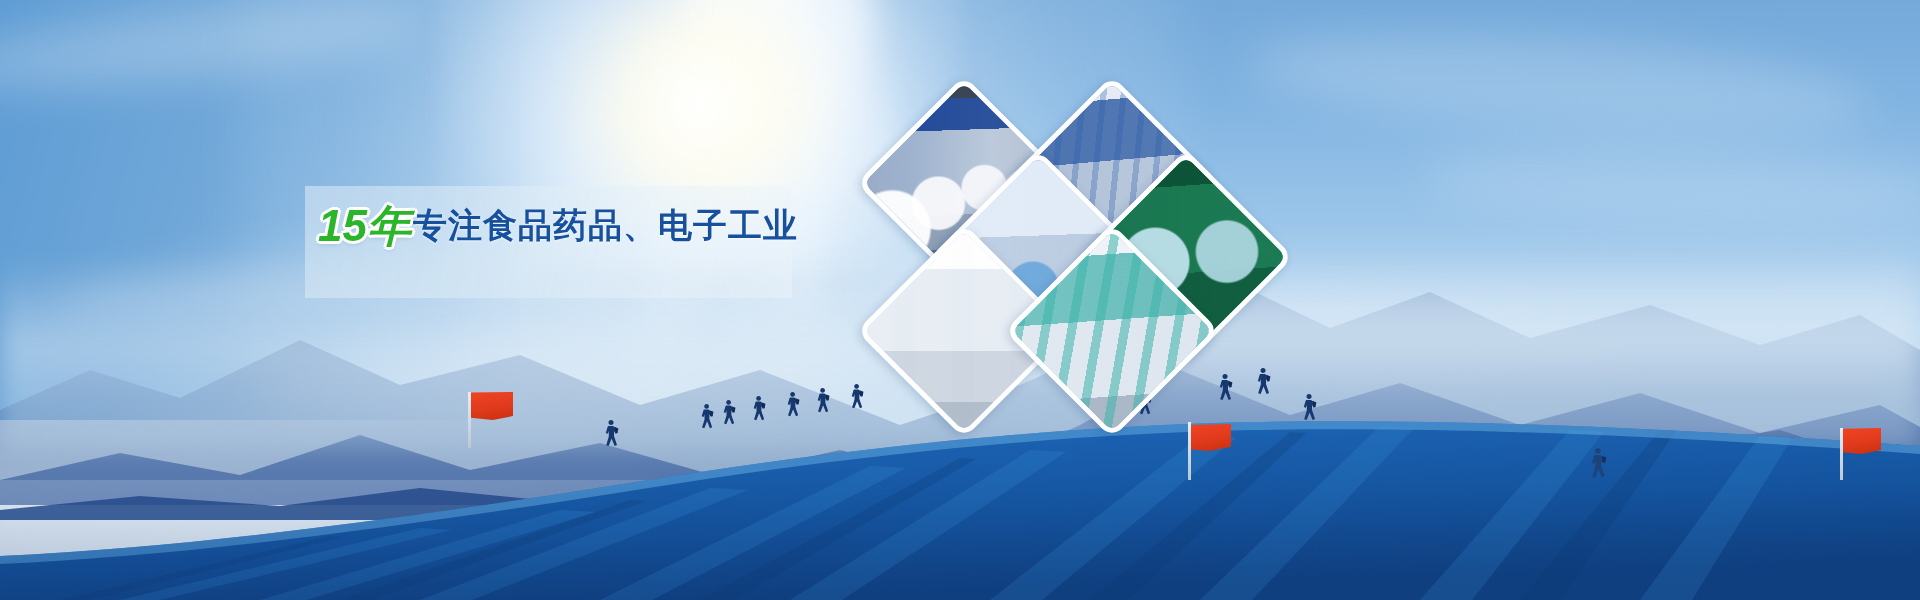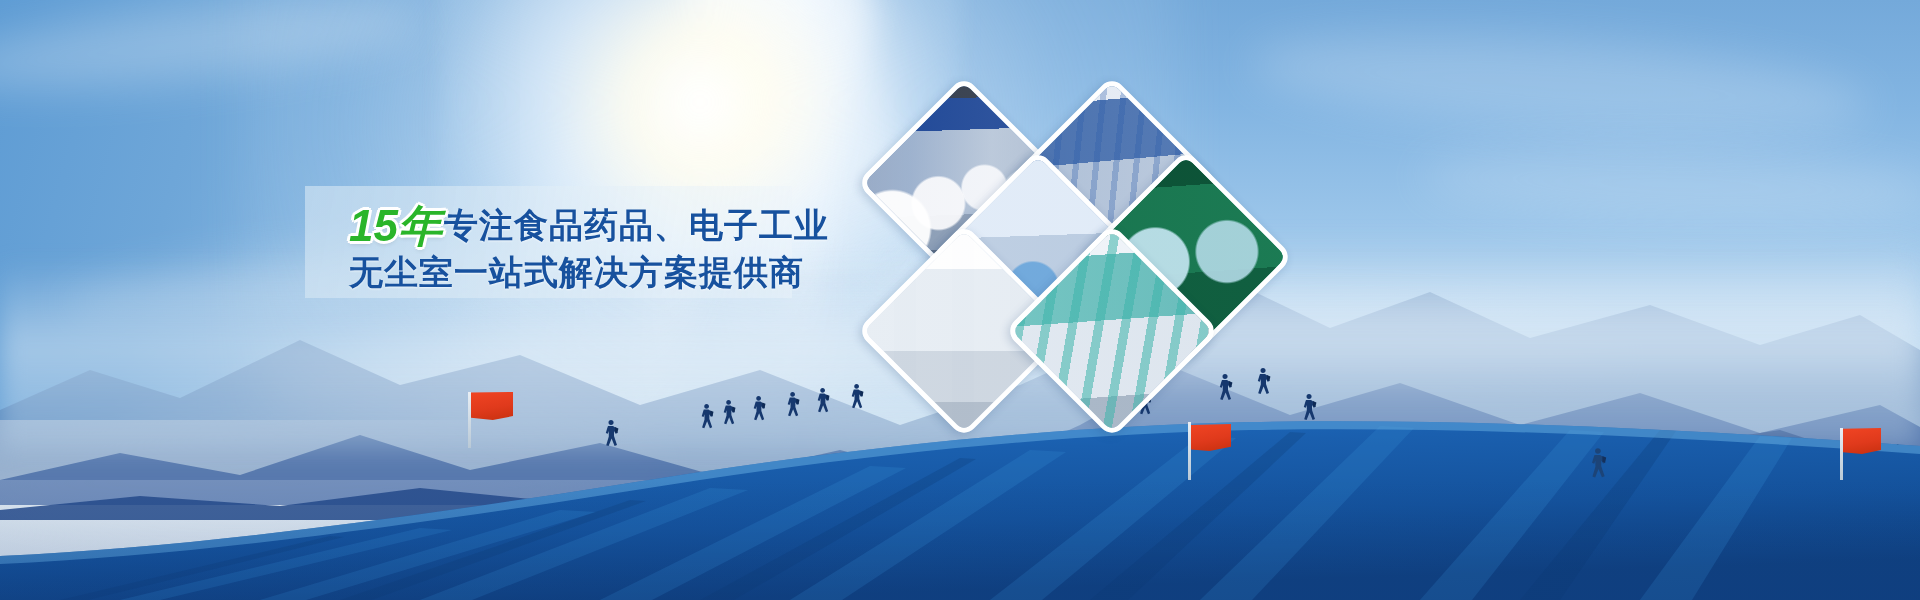--- a/index.html
+++ b/index.html
@@ -148,21 +148,20 @@
     width:470px;
     line-height:1.12;
     white-space:nowrap;
   }
   .hl-line{
     font-size:34px;
     font-weight:bold;
     color:#17519e;
     letter-spacing:1px;
     text-shadow:0 1px 2px rgba(255,255,255,0.65);
-    margin-left:31px;
   }
   .hl-line.l1{ margin-bottom:3px; }
   .years{
     font-size:44px;
     font-weight:bold;
     color:#2ab52a;
     font-style:italic;
     letter-spacing:0px;
     vertical-align:-4px;
     margin-right:2px;
@@ -448,18 +447,17 @@
       <div class="inner ph-corridor"></div>
     </div>
     <div class="dia d6">
       <div class="inner ph-belt"></div>
     </div>
   </div>
 
   <div class="text-panel"></div>
   <div class="headline">
     <div class="hl-line l1"><span class="years">15年</span><span>专注食品药品、电子工业</span></div>
-    <div class="hl-line l2">无尘室一站式解决方案提供商</div>
   </div>
 
   <div class="fg-fade"></div>
 
 </div>
 
 </body></html>

